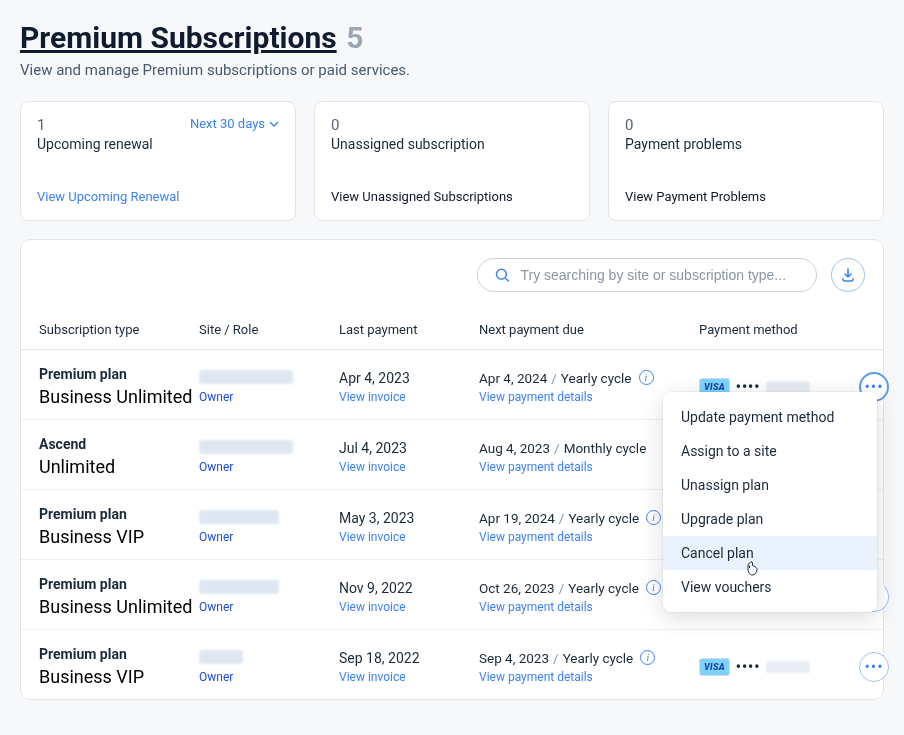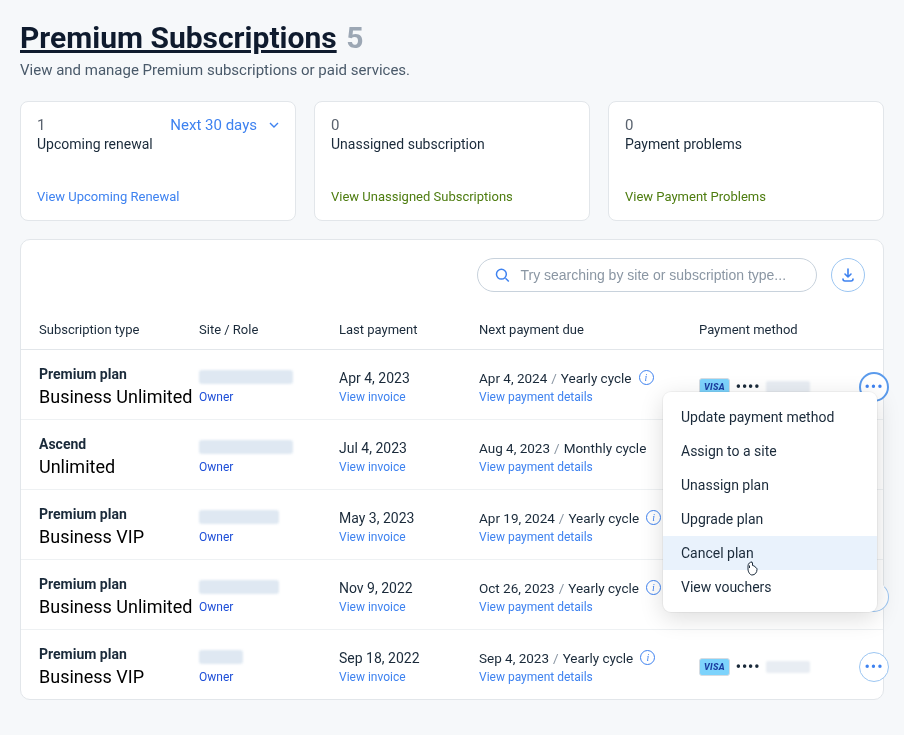--- a/index.html
+++ b/index.html
@@ -23,25 +23,25 @@
       border: 1px solid #e2e6ea;
       border-radius: 8px;
       padding: 14px 16px 16px 16px;
       min-height: 120px;
       display: flex;
       flex-direction: column;
       position: relative;
     }
     .card-head { display: flex; justify-content: space-between; align-items: flex-start; }
     .card-count { font-size: 15px; color: #59626e; font-weight: 400; }
-    .card-period { color: #3e82f0; font-size: 15px; display: flex; align-items: center; gap: 12px; cursor: pointer; }
+    .card-period { color: #3e82f0; font-size: 13px; display: flex; align-items: center; gap: 4px; cursor: pointer; }
     .card-period svg { width: 10px; height: 10px; }
     .card-label { font-size: 14px; color: #1a2a3a; margin-top: 2px; }
     .card-link { margin-top: auto; font-size: 13px; color: #3e82f0; cursor: pointer; }
-    .card-link.disabled { color: #4d7c0f; cursor: default; }
+    .card-link.disabled { color: #0f172a; cursor: default; }
 
     .main-panel {
       background: #fff;
       border: 1px solid #e2e6ea;
       border-radius: 10px;
       padding-top: 18px;
     }
 
     .search-row {
       display: flex;

